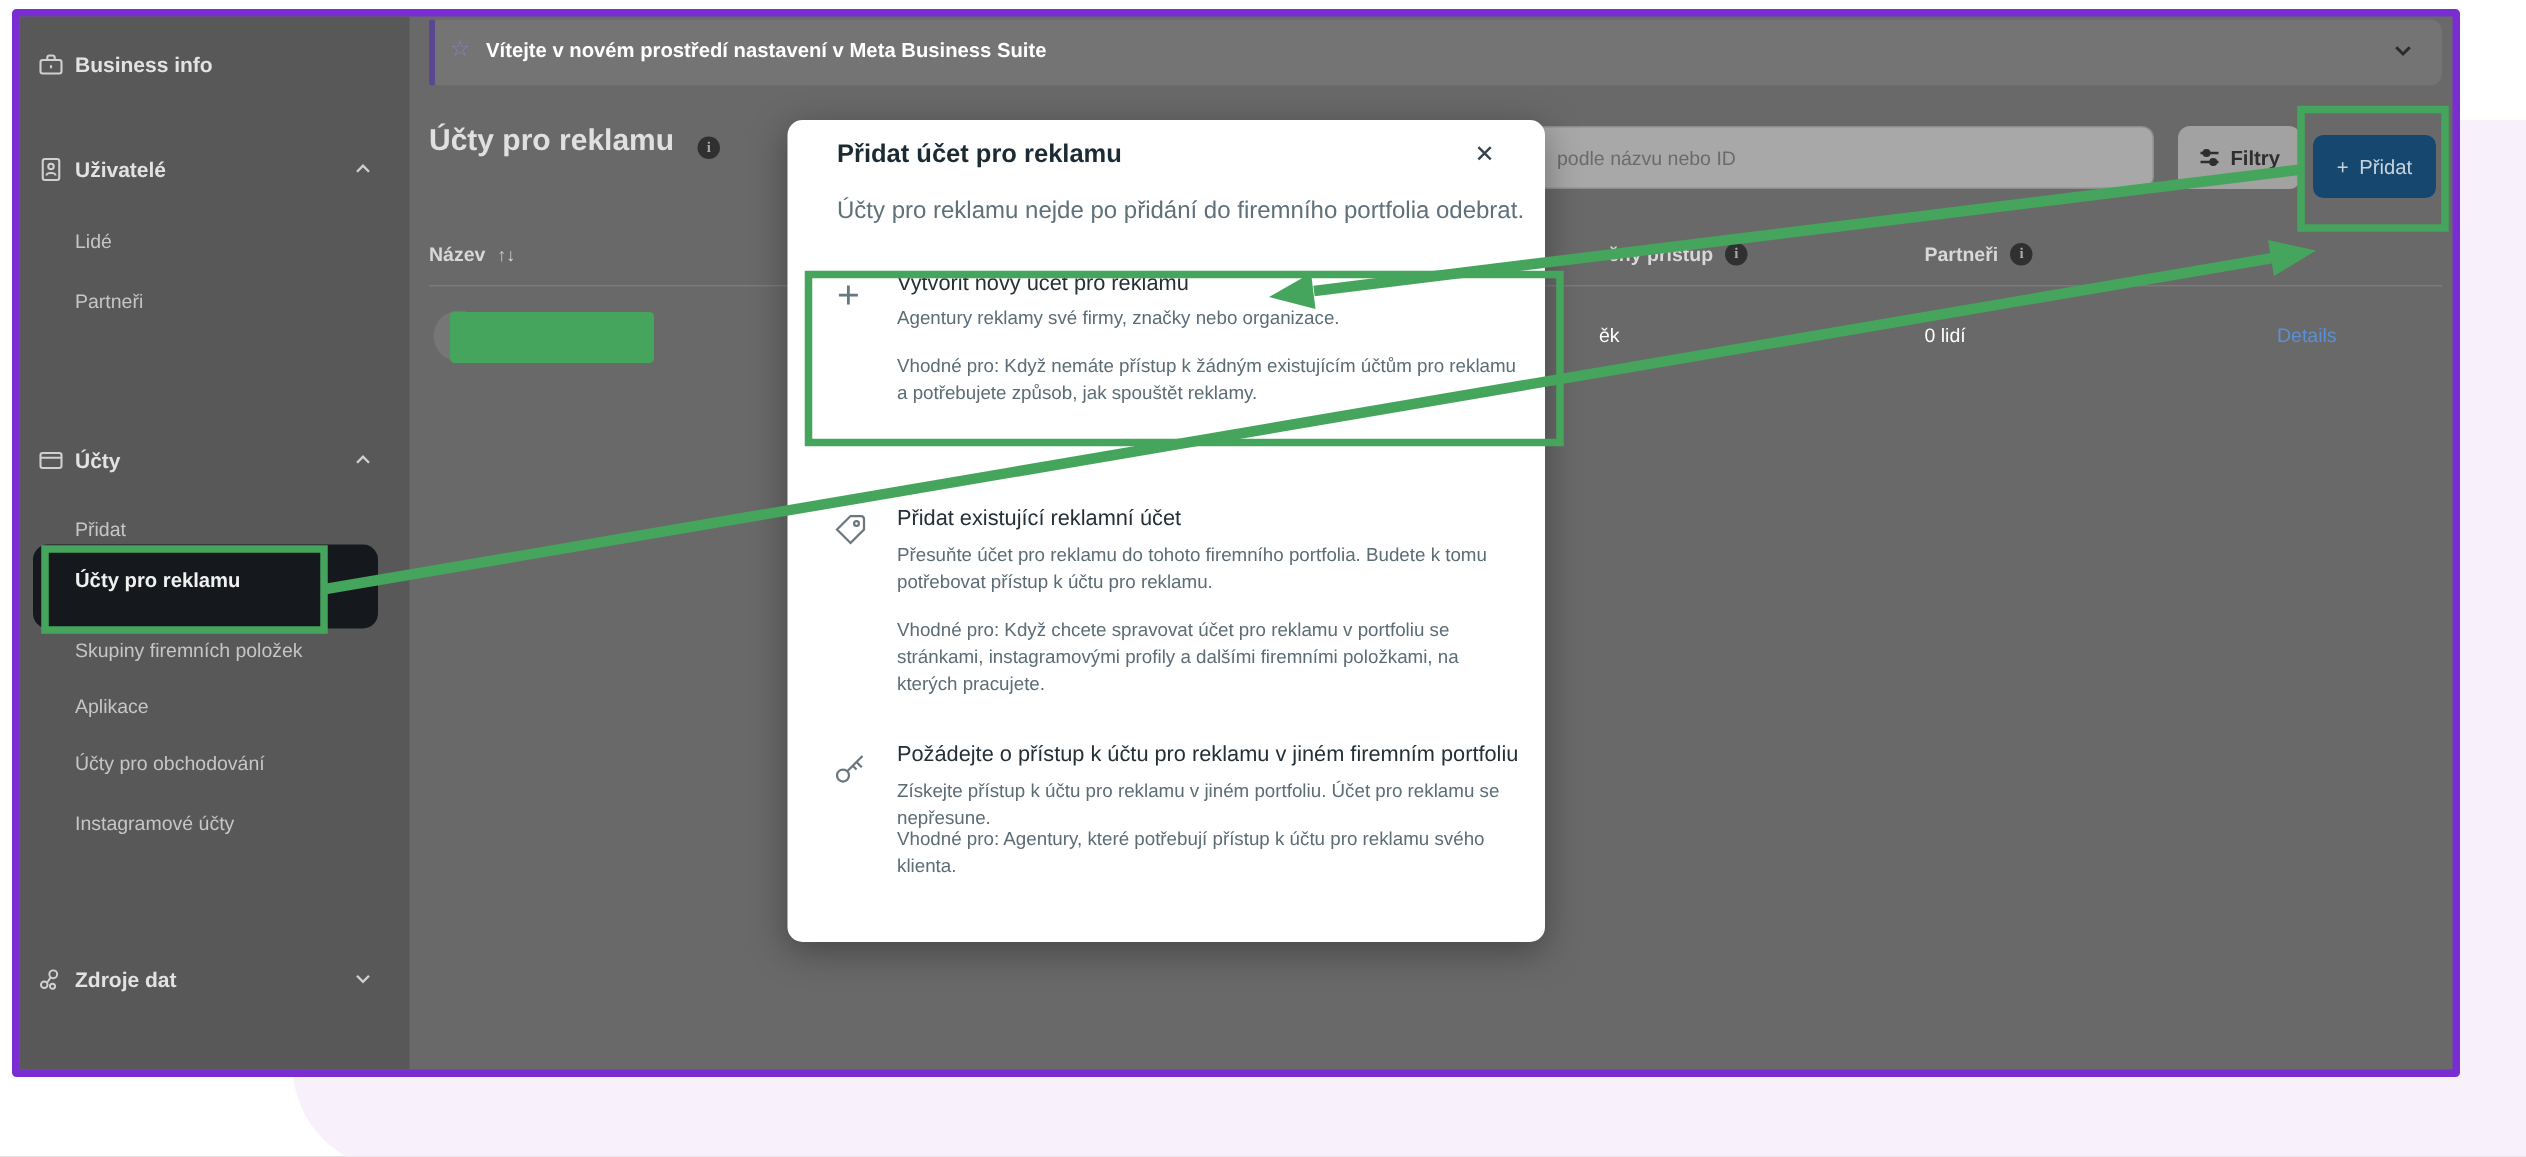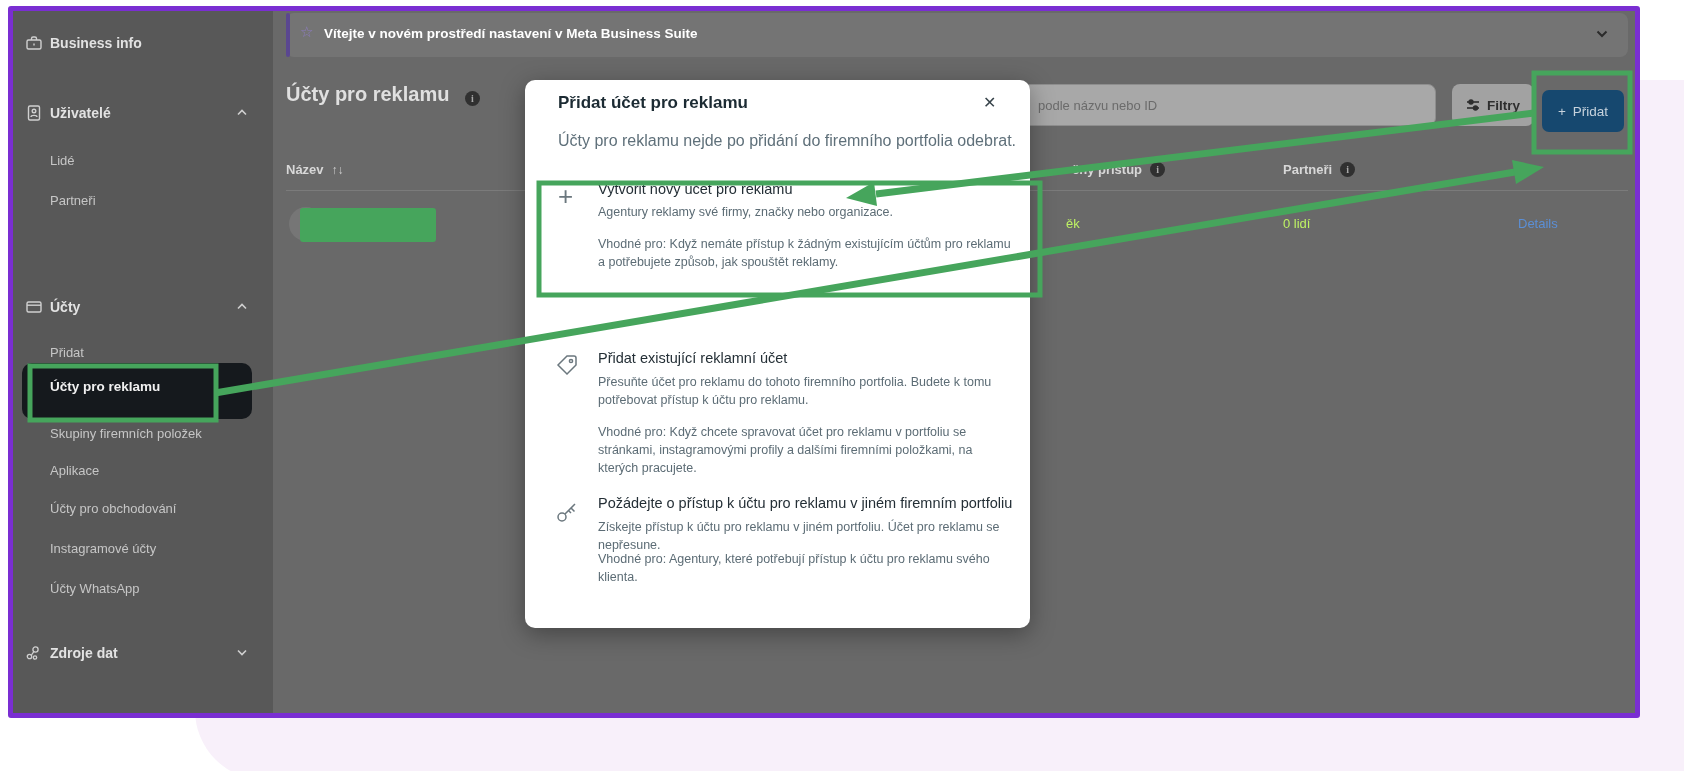--- a/index.html
+++ b/index.html
@@ -32,21 +32,21 @@
           border-radius:8px;box-sizing:border-box;font-size:13px;color:#444;padding-left:79px;outline:none;}
   .search::placeholder{color:#6b6b6b;opacity:1;}
   .btn-filter{left:1439px;top:73px;width:82px;height:42px;background:#a2a2a2;border-radius:8px;display:flex;
               align-items:center;justify-content:center;gap:7px;font-size:13.5px;font-weight:bold;color:#2e2e2e;cursor:pointer;}
   .btn-add{left:1529px;top:79px;width:82px;height:42px;background:var(--primary_button);border-radius:7px;display:flex;
            align-items:center;justify-content:center;gap:7px;font-size:13.5px;color:#c7d3dd;cursor:pointer;}
   
   .th{font-size:13px;font-weight:bold;color:#d8d8d8;white-space:nowrap;display:flex;align-items:center;gap:8px;}
   .hairline{left:273px;top:179px;width:1342px;height:1px;background:#7b7b7b;}
   .avatar{left:276px;top:196px;width:34px;height:34px;border-radius:50%;background:#767676;}
-  .td{font-size:13px;color:#bef264;white-space:nowrap;}
+  .td{font-size:13px;color:#ffffff;white-space:nowrap;}
   .link{color:var(--link);cursor:pointer;}
   
   .modal{left:512px;top:69px;width:505px;height:548px;background:#ffffff;border-radius:10px;
          box-shadow:0 6px 24px rgba(0,0,0,.35);z-index:5;}
   .m-title{left:33px;top:13px;font-size:17px;font-weight:bold;color:#1c2b33;white-space:nowrap;}
   .m-sub{left:33px;top:40px;font-size:16px;color:#5f707a;white-space:nowrap;margin-top:12px;}
   .m-close{left:458px;top:13px;font-size:16px;color:#38444b;cursor:pointer;}
   .opt{cursor:pointer;}
   .o-title{font-size:14.5px;color:#242f36;white-space:nowrap;}
   .o-desc{font-size:12.5px;line-height:18px;color:#5c6c75;width:417px;}
@@ -113,23 +113,20 @@
       </div>
       <div class="abs side-item" style="top:447px">
         <span class="lbl">Aplikace</span>
       </div>
       <div class="abs side-item" style="top:485px">
         <span class="lbl">Účty pro obchodování</span>
       </div>
       <div class="abs side-item" style="top:525px">
         <span class="lbl">Instagramové účty</span>
       </div>
-      <div class="abs side-item" style="top:565px">
-        <span class="lbl">Účty WhatsApp</span>
-      </div>
 
       <div class="abs side-item section" style="top:630px">
         <svg class="ic" viewBox="0 0 18 18" fill="none" stroke="#d0d0d0" stroke-width="1.3">
           <circle cx="10.5" cy="5.5" r="2.6"></circle>
             <circle cx="4.5" cy="12.5" r="2.2"></circle>
             <circle cx="10" cy="13.5" r="1.7"></circle>
             <path d="M6.5 11 L8.8 7.6"></path>
         </svg>
         <span class="lbl">Zdroje dat</span>
         <svg class="chev" width="10" height="7" viewBox="0 0 10 7" fill="none" stroke="#d0d0d0" stroke-width="1.6">
@@ -188,21 +185,21 @@
       <div class="abs m-sub">Účty pro reklamu nejde po přidání do firemního portfolia odebrat.</div>
       <div class="abs m-close">✕</div>
 
       <div class="abs opt" style="left:0;top:95px;width:505px;height:110px">
         <div class="abs plus-glyph" style="left:33px;top:8px">+</div>
         <div class="abs o-title" style="left:73px;top:6px">Vytvořit nový účet pro reklamu</div>
         <div class="abs o-desc" style="left:73px;top:28px">Agentury reklamy své firmy, značky nebo organizace.</div>
         <div class="abs o-desc" style="left:73px;top:60px">Vhodné pro: Když nemáte přístup k žádným existujícím účtům pro reklamu a potřebujete způsob, jak spouštět reklamy.</div>
       </div>
 
-      <div class="abs opt" style="left:0;top:262px;width:505px;height:125px">
+      <div class="abs opt" style="left:0;top:250px;width:505px;height:125px">
         <svg class="abs o-icon" style="left:29px;top:10px" width="26" height="26" viewBox="0 0 26 26" fill="none" stroke="#6b777e" stroke-width="1.5">
           <path d="M4 13 L13 4 H20 a2 2 0 0 1 2 2 V13 L13 22 Z"></path>
             <circle cx="17" cy="9" r="1.6"></circle>
         </svg>
         <div class="abs o-title" style="left:73px;top:8px">Přidat existující reklamní účet</div>
         <div class="abs o-desc" style="left:73px;top:31px">Přesuňte účet pro reklamu do tohoto firemního portfolia. Budete k tomu potřebovat přístup k účtu pro reklamu.</div>
         <div class="abs o-desc" style="left:73px;top:81px">Vhodné pro: Když chcete spravovat účet pro reklamu v portfoliu se stránkami, instagramovými profily a dalšími firemními položkami, na kterých pracujete.</div>
       </div>
 
       <div class="abs opt" style="left:0;top:405px;width:558px;height:110px">

